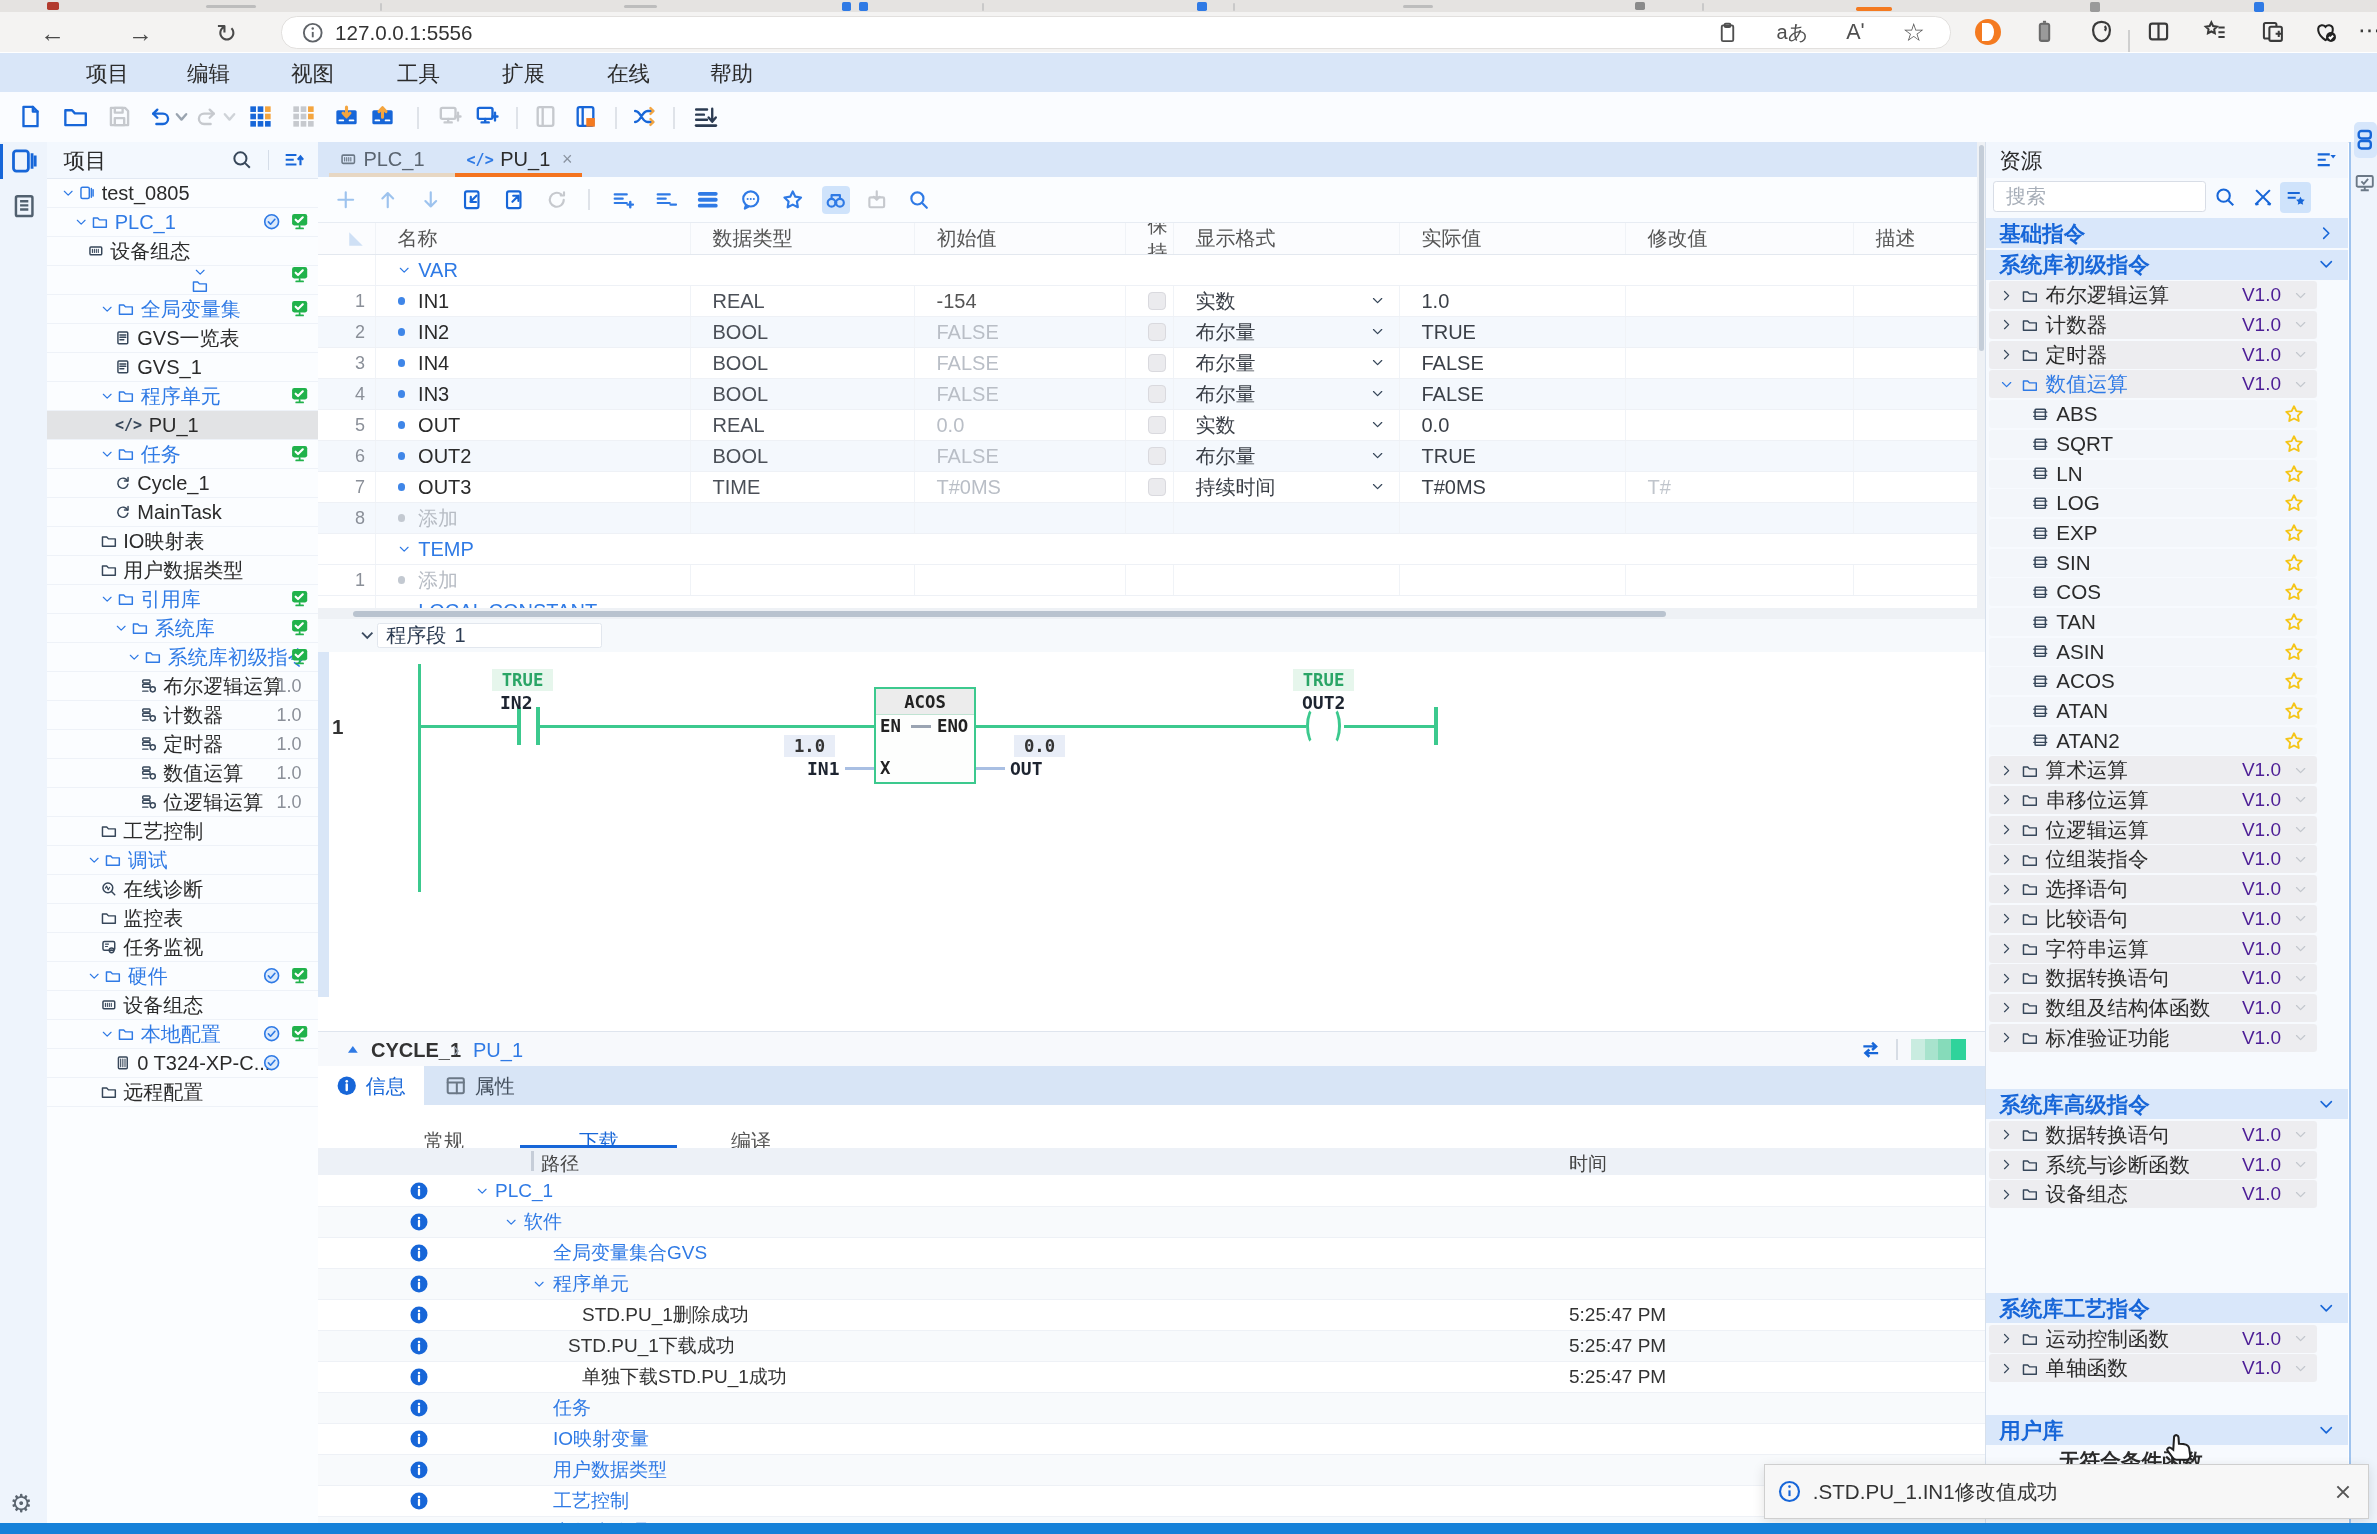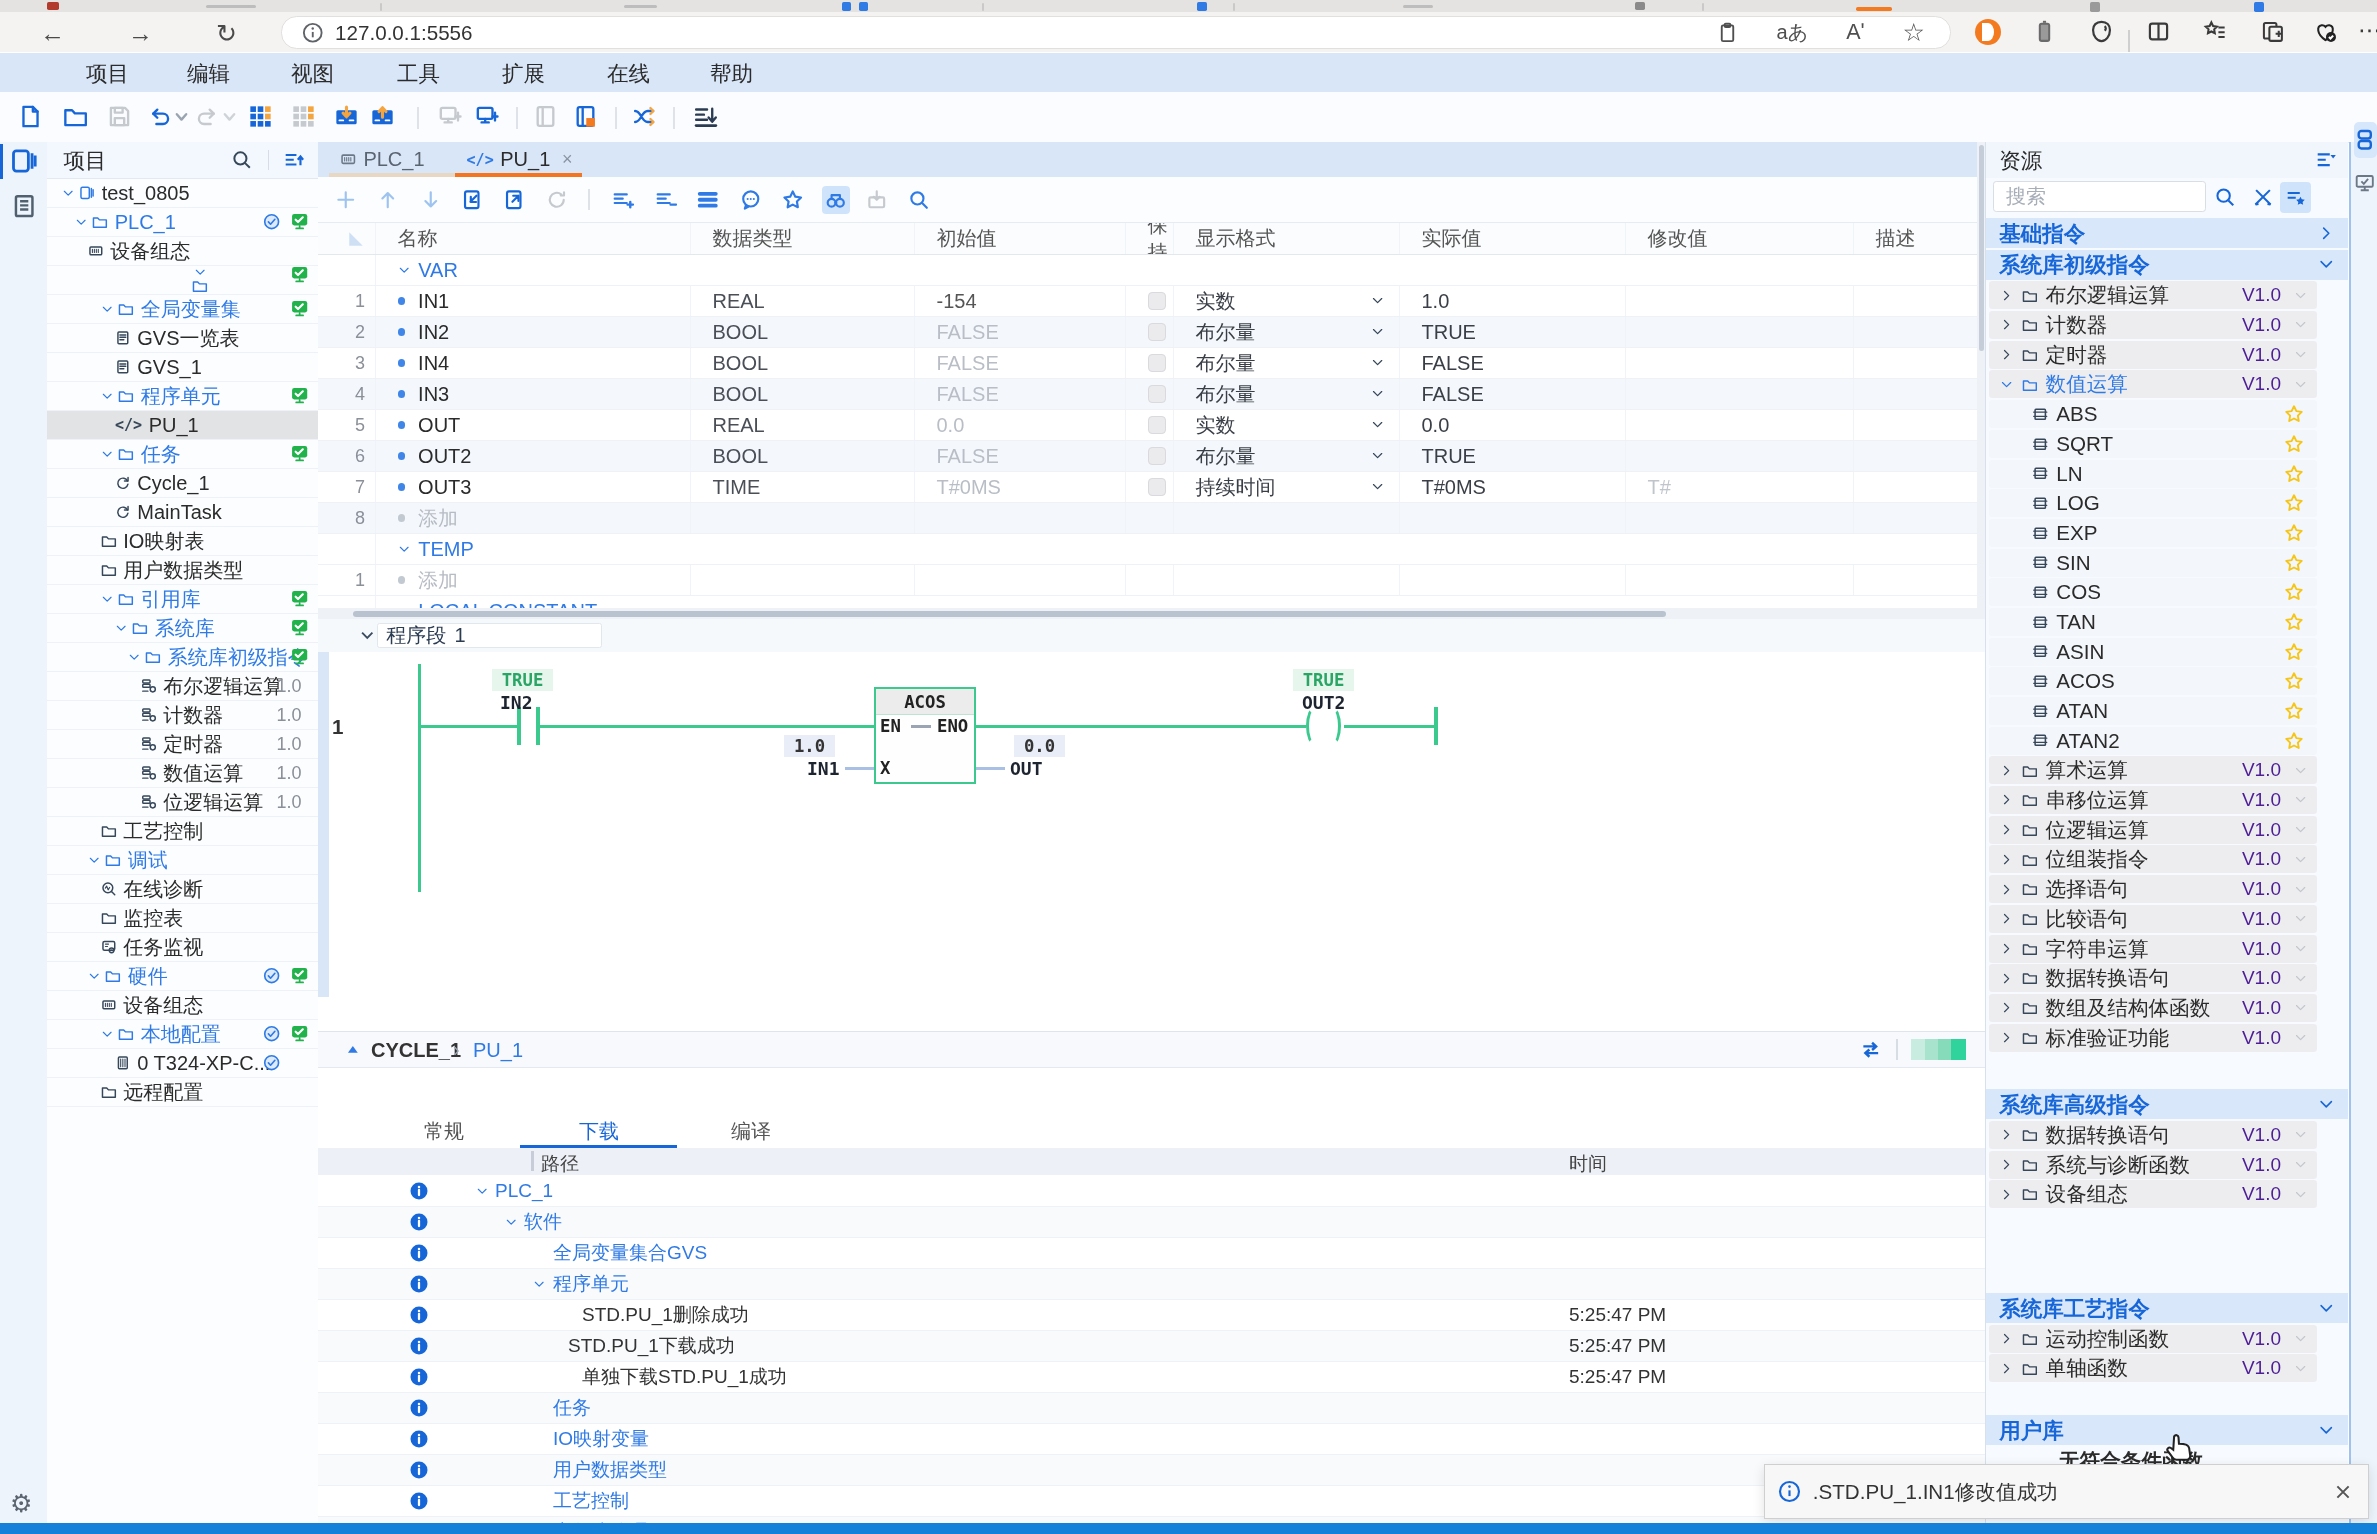--- a/index.html
+++ b/index.html
@@ -84,21 +84,21 @@
   .arcL,.arcR{position:absolute;width:16.5px;height:38px;border:3.3px solid transparent;border-radius:50%;box-sizing:border-box;}
   .arcL{border-left-color:#3cc98e;} .arcR{border-right-color:#3cc98e;}
   
   #crumbbar{position:absolute;left:0;top:889px;width:1668px;height:35px;background:#f7f9fc;border-top:0.8px solid #dfe5ee;border-bottom:0.8px solid #e4e9f1;}
   #crumbbar .bc{font-size:20px;}
   #progress{position:absolute;right:20px;top:6.6px;height:21.5px;display:flex;}
   #infotabs{position:absolute;left:0;top:924px;width:1668px;height:40px;background:#d8e5f6;}
   .itab{position:absolute;top:0;height:40px;display:flex;align-items:center;gap:8.3px;font-size:20px;padding:0 18px;}
   .itab.on{background:#fff;color:#1766d8;}
   #subtabs{position:absolute;left:0;top:963px;width:1668px;height:43px;background:#fff;}
-  .stab{position:absolute;top:5px;height:43px;display:flex;align-items:center;font-size:20px;color:#555;}
+  .stab{position:absolute;top:15px;height:43px;display:flex;align-items:center;font-size:20px;color:#555;}
   .stab.on{color:#1766d8;}
   #stunder{position:absolute;left:202px;top:40px;width:157px;height:3.3px;background:#1766d8;}
   #listhead{position:absolute;left:0;top:1006px;width:1668px;height:27px;background:#edf1f7;font-size:19px;color:#444;}
   #loglist{position:absolute;left:0;top:1034px;width:1668px;height:348px;overflow:hidden;}
   .lrow{position:relative;height:30px;border-bottom:0.8px solid #eef1f6;display:flex;align-items:center;font-size:19px;}
   .lrow.alt{background:#f8fafc;}
   .ltime{position:absolute;left:1251px;color:#333;}
   
   #res{left:1985px;top:142px;width:362px;height:1381px;background:#f7fafe;border-left:0.8px solid #d7e0ec;overflow:hidden;}
   #res-head{height:36px;display:flex;align-items:center;background:#f1f6fd;}
@@ -1258,20 +1258,39 @@
         </span>
     <span class="abs" style="left:1578px;top:6.6px;width:1.7px;height:21.5px;background:#d7dde5;"></span>
     <span id="progress">
       <span style="width:13.2px;background:#c9ece0;"></span>
           <span style="width:13.2px;background:#a8e3cd;"></span>
       <span style="width:13.2px;background:#86dbba;"></span>
           <span style="width:15px;background:#2fd39b;"></span>
     </span>
   </div>
 
+  <div id="infotabs">
+        <div class="itab on" style="left: 0px; color: rgb(23, 102, 216);">
+          <svg viewBox="0 0 16 16" width="21.5" height="21.5" fill="none" stroke="currentColor" stroke-width="1.5" stroke-linecap="round" stroke-linejoin="round">
+            <circle cx="8" cy="8" r="6.8" fill="#1766d8" stroke="none"></circle>
+            <path d="M8 7 v4.2" stroke="#fff" stroke-width="1.8"></path>
+            <circle cx="8" cy="4.7" r="1" fill="#fff" stroke="none"></circle>
+          </svg>
+          <span>信息</span>
+        </div>
+        <div class="itab" style="left: 109px; color: rgb(68, 80, 94);">
+          <span style="color:#6b7886">
+            <svg viewBox="0 0 16 16" width="21.5" height="21.5" fill="none" stroke="currentColor" stroke-width="1.5" stroke-linecap="round" stroke-linejoin="round">
+              <rect x="2" y="2.5" width="12" height="11" rx="1.2"></rect>
+              <path d="M2 5.5 h12 M8.8 5.5 v8"></path>
+            </svg>
+          </span>
+          <span>属性</span>
+        </div>
+      </div>
   <div id="subtabs">
         <span id="stunder"></span>
         <span class="stab" style="left: 106px;">常规</span>
         <span class="stab on" style="left: 261px;">下载</span>
         <span class="stab" style="left: 413px;">编译</span>
       </div>
   <div id="listhead">
     <span class="abs" style="left:213px;top:3.3px;width:2.5px;height:20px;background:#c6cdd8;"></span>
     <span class="abs" style="left:223px;top:2.5px;">路径</span>
     <span class="abs" style="left:1251px;top:2.5px;">时间</span>

